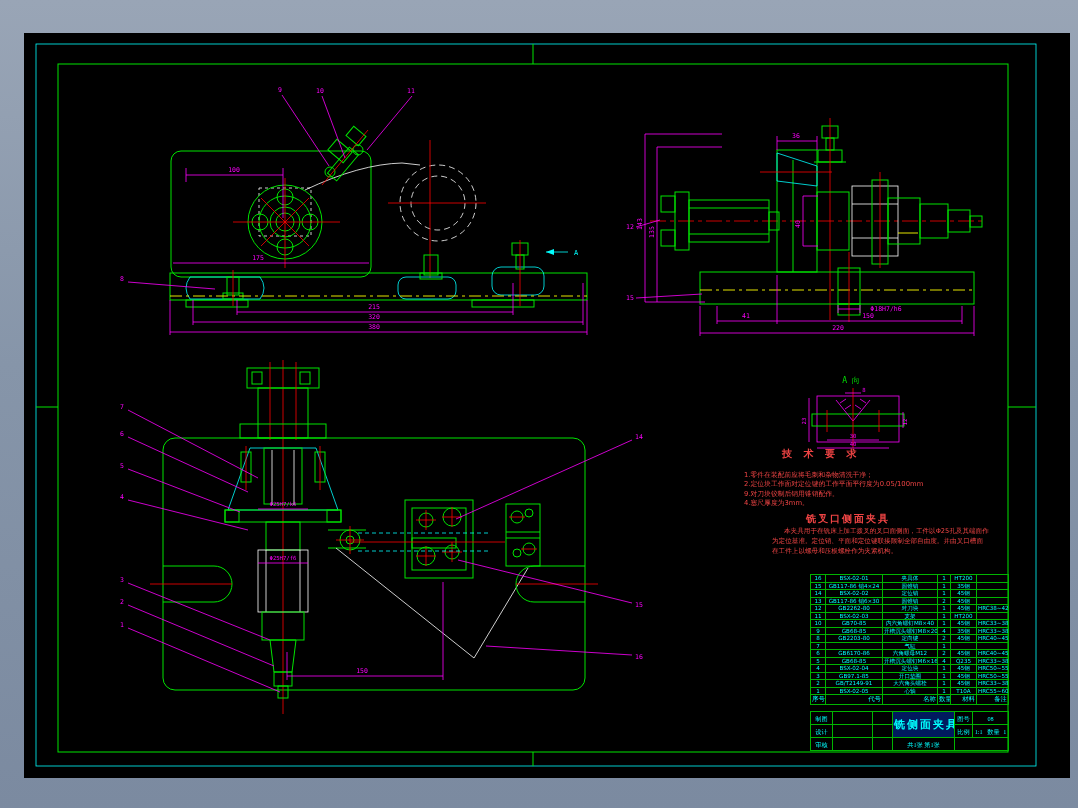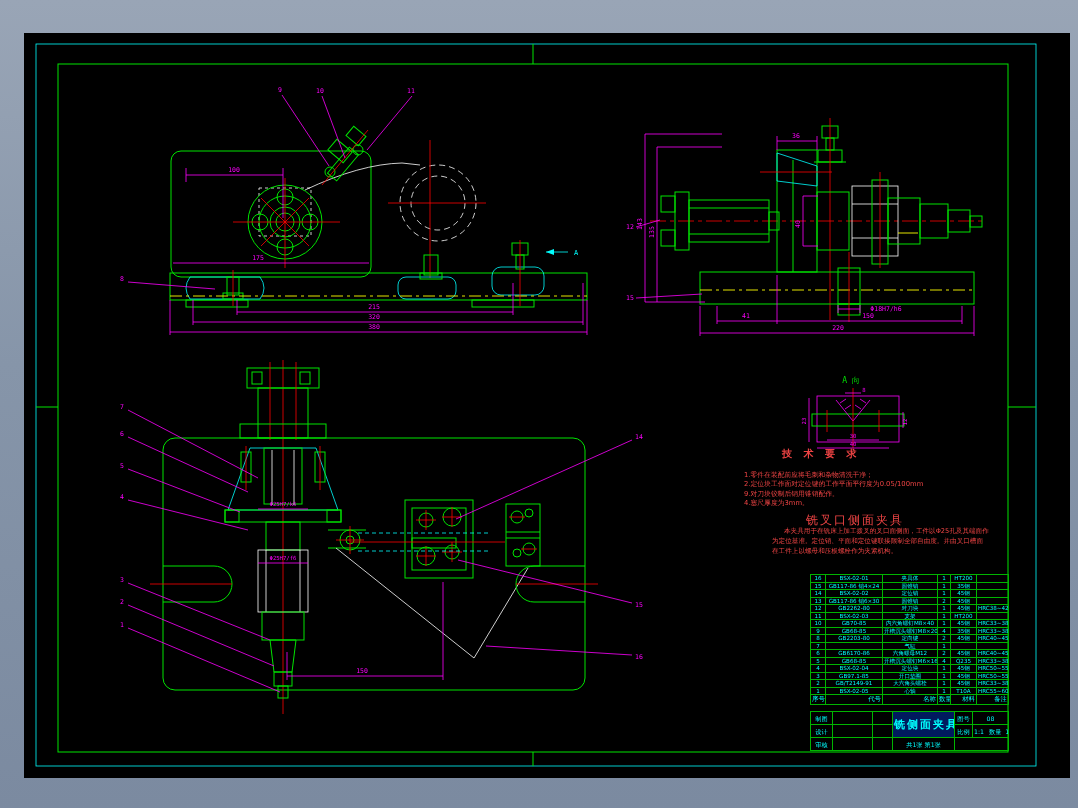--- a/index.html
+++ b/index.html
@@ -17,31 +17,31 @@
   .c{stroke:#00ffff;fill:none;stroke-width:0.8;}
   .y{stroke:#ffff00;fill:none;stroke-width:0.9;}
   text{font-family:"DejaVu Sans Mono","DejaVu Sans",monospace;}
   .tm{fill:#ff00ff;font-size:6.5px;text-anchor:middle;stroke:none;}
   .tg{fill:#00e400;font-size:8px;text-anchor:middle;stroke:none;}
   .tc{fill:#00ffff;font-size:7px;text-anchor:middle;stroke:none;}
   
   .notes{position:absolute;color:#ef4444;z-index:5;}
   .notes-title{font-size:10px;font-weight:bold;letter-spacing:4px;}
   .notes-line{font-size:6.8px;line-height:9.4px;white-space:nowrap;}
-  .desc-title{font-size:12px;font-weight:normal;letter-spacing:2px;}
+  .desc-title{font-size:10px;font-weight:bold;letter-spacing:2px;}
   .desc-line{font-size:6.6px;line-height:9.8px;white-space:nowrap;}
   
   table.bom{position:absolute;left:810px;top:574px;width:198px;border-collapse:collapse;table-layout:fixed;z-index:6;}
   table.bom td{border:1px solid #00b400;color:#00ffff;font-size:5.6px;line-height:6.5px;height:6.5px;
     padding:0 1px;text-align:center;white-space:nowrap;overflow:hidden;}
   table.bom tr.hdr td{font-size:6.4px;height:9px;line-height:9px;text-align:right;}
   
   table.tb{position:absolute;left:810px;top:711px;width:198px;border-collapse:collapse;table-layout:fixed;z-index:6;}
   table.tb td{border:1px solid #00b400;color:#00ffff;font-size:6.2px;line-height:11px;height:12px;
-    padding:0 1px;text-align:center;white-space:nowrap;overflow:hidden;}
+    padding:0 1px;text-align:center;white-space:nowrap;overflow:hidden;font-family:Liberation Serif, serif;}
   table.tb td.big{font-size:11px;font-weight:bold;letter-spacing:2px;background:#001a5e;}
   .mini{display:inline-block;}
 </style>
 </head>
 <body>
 
 <div class="canvas"></div>
 
 <svg width="1078" height="808" viewBox="0 0 1078 808">
   <defs>

